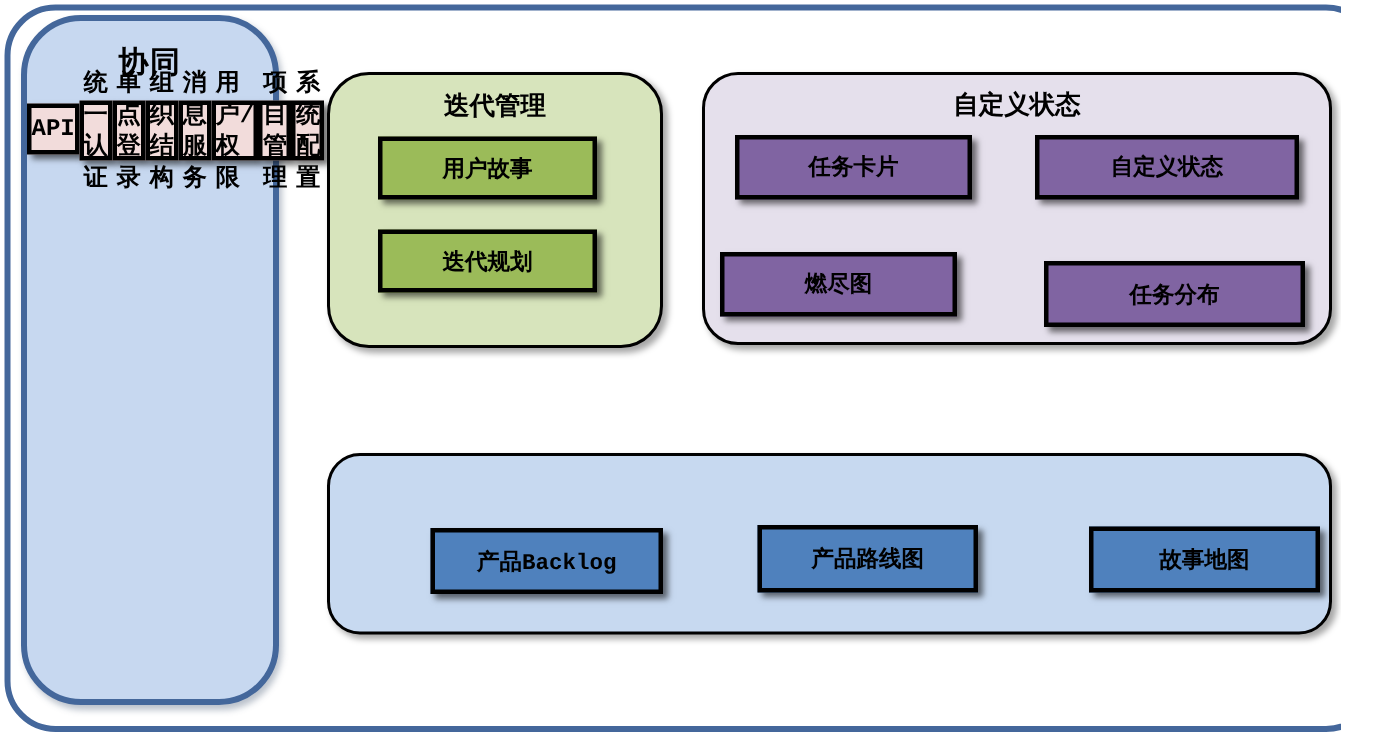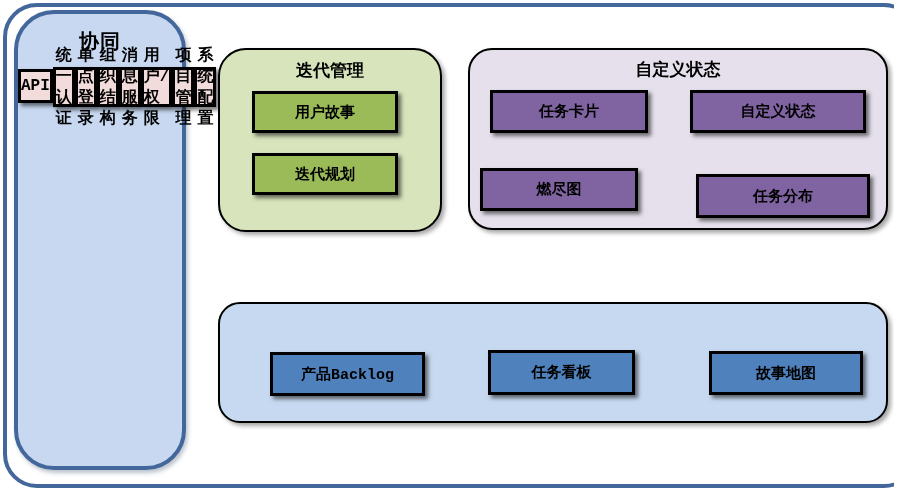--- a/index.html
+++ b/index.html
@@ -63,21 +63,21 @@
     font-size:15px;font-weight:bold;
   }
   .panel-green{left:218px;top:48px;width:220px;height:180px;background:var(--green-fill);border-radius:28px;}
   .panel-green .panel-title{top:9px;}
   .node-green{background:var(--green-item-fill);}
   .panel-purple{left:468px;top:48px;width:416px;height:178px;background:var(--purple-fill);border-radius:24px;}
   .panel-purple .panel-title{top:8px;}
   .node-purple{background:var(--purple-item-fill);}
   .panel-blue{left:218px;top:302px;width:666px;height:117px;background:var(--blue-fill);border-radius:22px;}
   .panel-blue .panel-title{top:13px;}
-  .node-blue{background:var(--blue-item-fill);}
+  .node-blue{background:var(--blue-item-fill);margin-left:17px;}
 </style>
 </head>
 <body>
 
 <div class="canvas">
   <div class="frame"></div>
 
   <aside class="sidebar">
     <h2 class="sidebar-title">协同</h2>
     <div class="sidebar-items">
@@ -101,16 +101,16 @@
   <section class="panel panel-purple">
     <h3 class="panel-title">自定义状态</h3>
     <div class="node node-purple" style="left:20px;top:40px;width:152px;height:37px">任务卡片</div>
     <div class="node node-purple" style="left:220px;top:40px;width:170px;height:37px">自定义状态</div>
     <div class="node node-purple" style="left:10px;top:118px;width:152px;height:37px">燃尽图</div>
     <div class="node node-purple" style="left:226px;top:124px;width:168px;height:38px">任务分布</div>
   </section>
 
   <section class="panel panel-blue">
     <div class="node node-blue" style="left:50px;top:48px;width:149px;height:38px">产品Backlog</div>
-    <div class="node node-blue" style="left:268px;top:46px;width:141px;height:39px">任务看板</div>
+    <div class="node node-blue" style="left:268px;top:46px;width:141px;height:39px">产品路线图</div>
     <div class="node node-blue" style="left:489px;top:47px;width:148px;height:38px">故事地图</div>
   </section>
 </div>
 
 </body></html>

